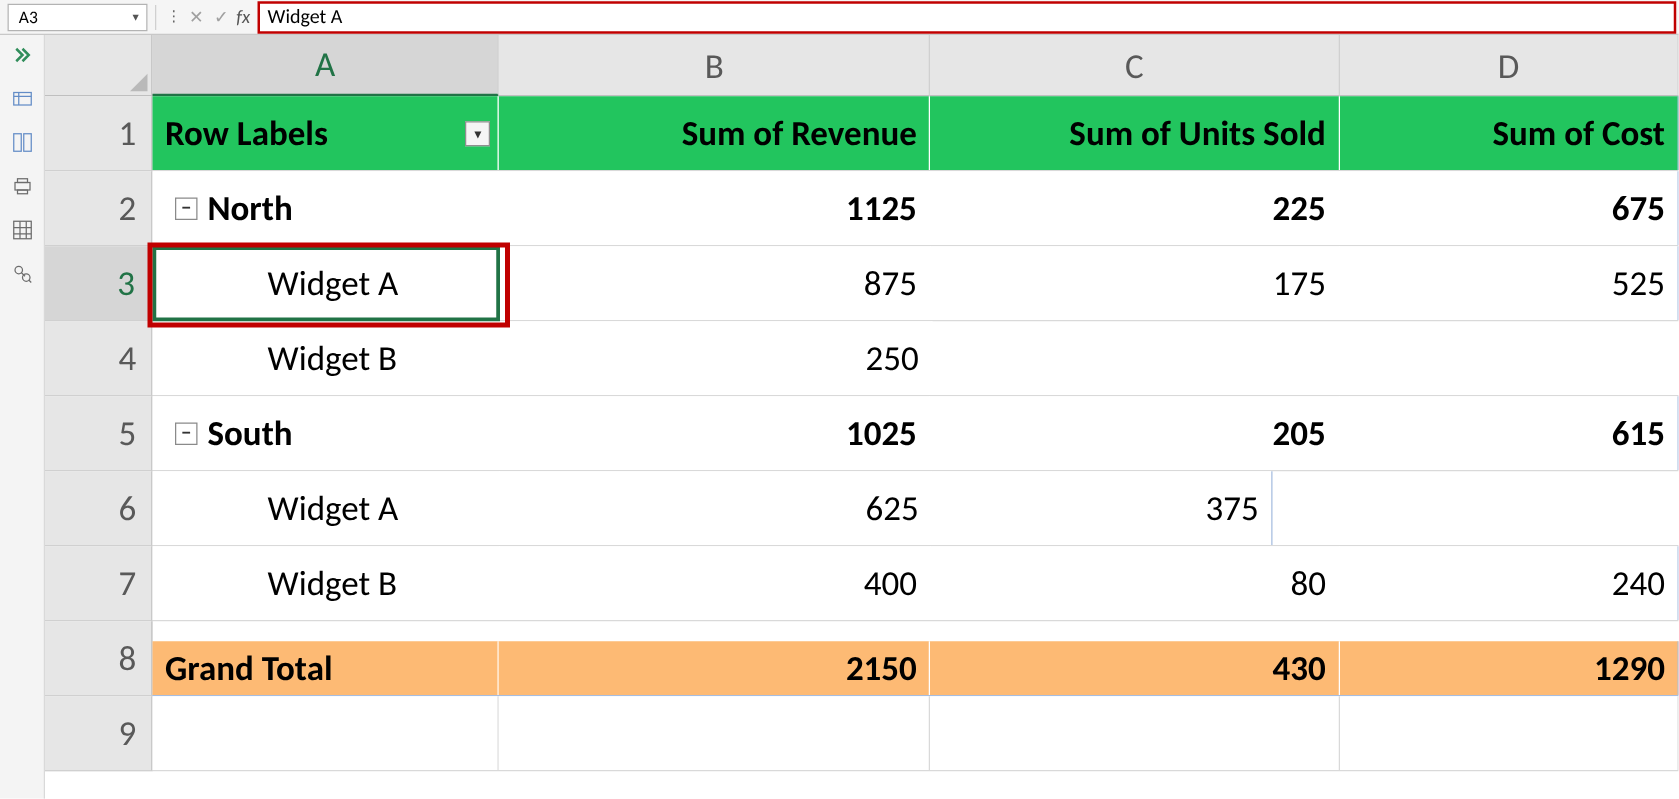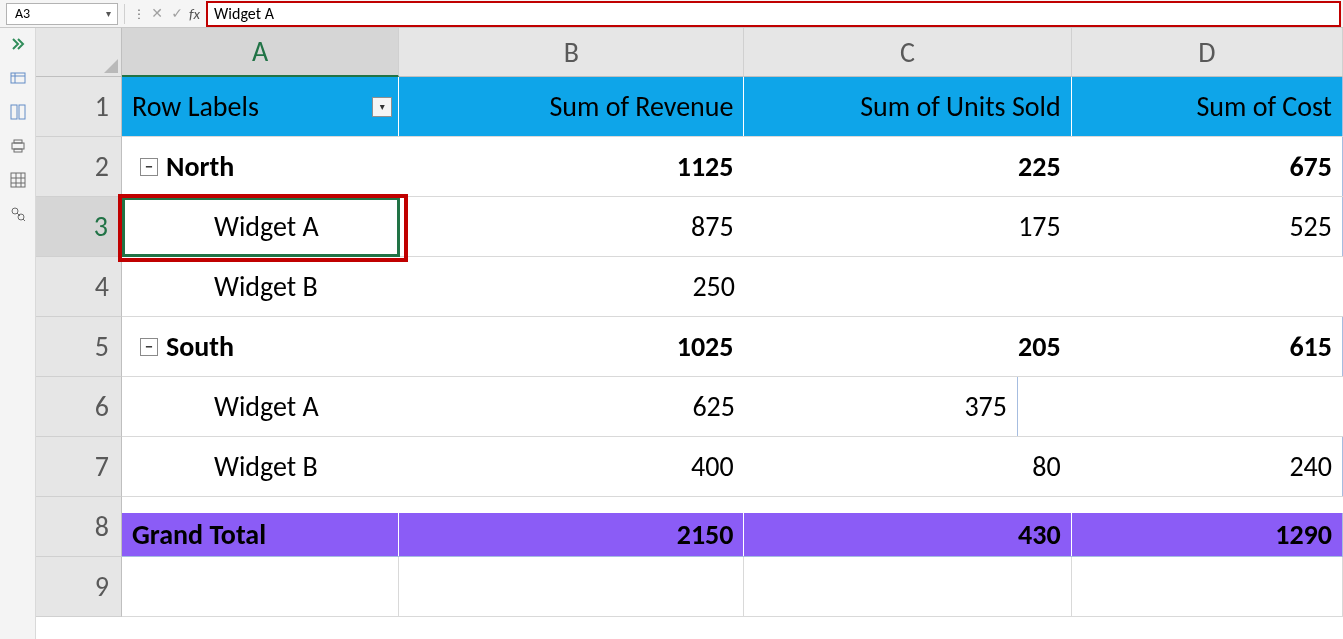--- a/index.html
+++ b/index.html
@@ -93,30 +93,30 @@
     .cell {
       border-right: 1px solid #d9d9d9;
       font-size: 28px; display: flex; align-items: center;
       padding: 0 10px; background: #fff;
     }
     .cA { width: 278px; }
     .cB { width: 346px; justify-content: flex-end; }
     .cC { width: 328px; justify-content: flex-end; }
     .cD { width: 272px; justify-content: flex-end; }
 
-    .hdr-row .cell { background: #0ea5e9; font-weight: normal; }
+    .hdr-row .cell { background: #22c55e; font-weight: bold; }
     .hdr-row .cA { position: relative; }
     .dropdown-btn {
       position: absolute; right: 6px; top: 50%; transform: translateY(-50%);
       width: 20px; height: 20px; border: 1px solid #8f8f8f; background: #f5f5f5;
       display: flex; align-items: center; justify-content: center; font-size: 10px; color: #333;
     }
 
     .bold-row .cell { font-weight: bold; }
-    .gt-row .cell { background: #8b5cf6; font-weight: bold; margin-top: 16px; }
+    .gt-row .cell { background: #fdba74; font-weight: bold; margin-top: 16px; }
 
     .region-cell { position: relative; }
     .collapse-btn {
       display: inline-flex; width: 18px; height: 18px;
       border: 1px solid #8a8a8a; align-items: center; justify-content: center;
       font-size: 16px; line-height: 1; margin-right: 8px; background: #fff; color: #333;
     }
     .indent1 { padding-left: 18px; }
     .indent2 { padding-left: 92px; }
 

